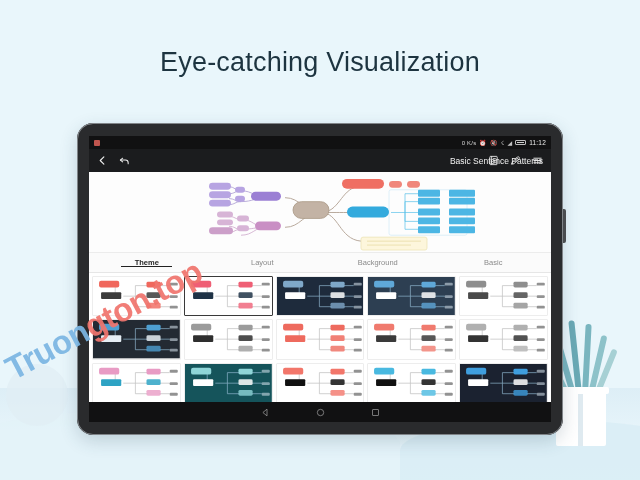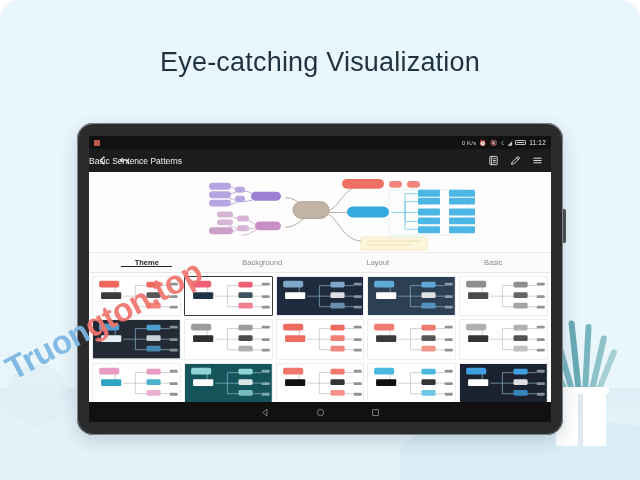--- a/index.html
+++ b/index.html
@@ -5,21 +5,20 @@
   * { box-sizing: border-box; margin: 0; padding: 0; }
   html, body {
     width: 640px; height: 480px;
     overflow: hidden;
     font-family: "Liberation Sans", sans-serif;
   }
   #stage {
     position: relative;
     width: 640px; height: 480px;
     background: #e9f6fb;
-    border-radius: 19px;
   }
 
   
   .bg-band-bottom {
     position: absolute; left: 0; right: 0; bottom: 0; height: 92px;
     background: linear-gradient(180deg, #ddeef6 0%, #e6f4fa 45%, #e9f7fb 100%);
   }
   .bg-hill {
     position: absolute; left: -40px; bottom: 0; width: 440px; height: 72px;
     background: #e3f2f8;
@@ -99,21 +98,21 @@
   .sb-time { font-size: 6.5px; color: #eaeaea; }
 
   
   .titlebar {
     height: 23px; background: #1b1c1e;
     display: flex; align-items: center; padding: 0 8px;
     color: #f0f0f0;
   }
   .tb-left { display: flex; align-items: center; gap: 11px; }
   .tb-title {
-    position: absolute; left: 0; right: 0; text-align: left;
+    position: absolute; left: 0; right: 8px; text-align: right;
     font-size: 8.5px; color: #f2f2f2; pointer-events: none;
   }
   .tb-right { margin-left: auto; display: flex; align-items: center; gap: 11px; }
   .ic { width: 11px; height: 11px; display: block; }
   .ic svg { width: 100%; height: 100%; display: block; }
 
   
   .canvas {
     position: relative; height: 81px; background: #fdfdfd;
     border-bottom: 1px solid #ececec; overflow: hidden;
@@ -345,24 +344,24 @@
           <line x1="278" y1="70" x2="332" y2="70" stroke="#e8dca6" stroke-width=".8"></line>
           <line x1="278" y1="74" x2="322" y2="74" stroke="#e8dca6" stroke-width=".8"></line>
         </svg>
       </div>
 
       <div class="tabs">
         <div class="tab active">
             <span>Theme</span>
           </div>
         <div class="tab">
+            <span>Layout</span>
+          </div>
+        <div class="tab">
             <span>Background</span>
-          </div>
-        <div class="tab">
-            <span>Layout</span>
           </div>
         <div class="tab">
             <span>Basic</span>
           </div>
       </div>
 
       <div class="grid" id="theme-grid">
           <div class="thumb">
             <svg viewBox="0 0 86 40" preserveAspectRatio="none">
               <rect x="0" y="0" width="86" height="40" fill="#ffffff"></rect>

